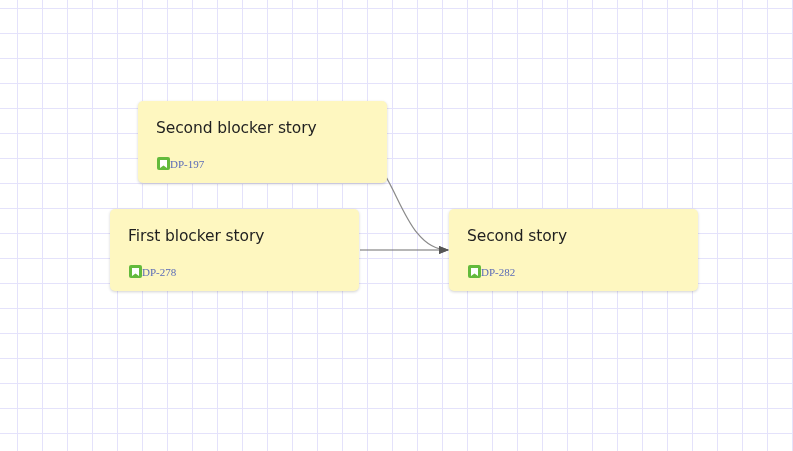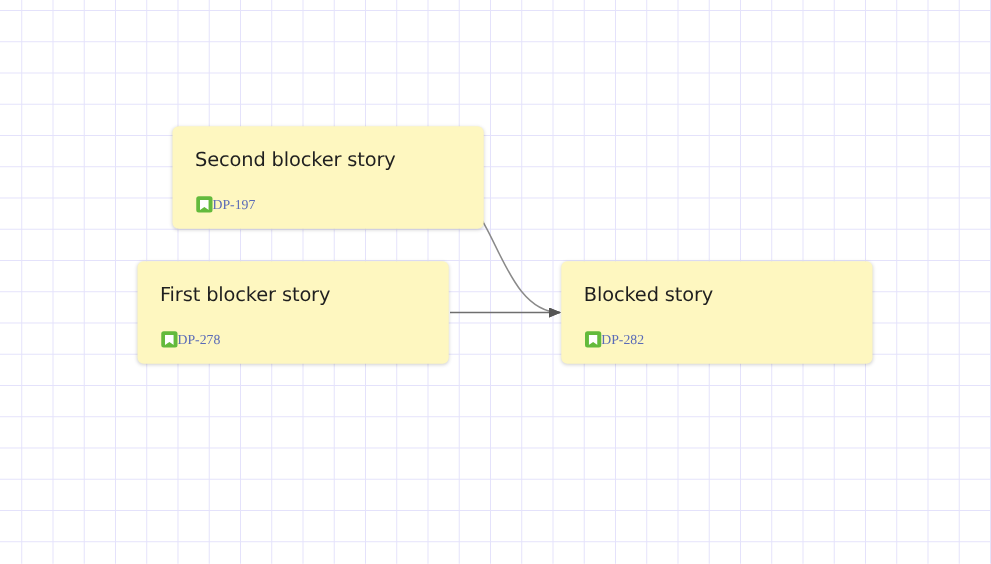--- a/index.html
+++ b/index.html
@@ -62,21 +62,21 @@
       <span class="story-icon">
         <svg width="7" height="8" viewBox="0 0 7 8">
             <path d="M0,0 H7 V8 L3.5,5.5 L0,8 Z" fill="#ffffff"></path>
           </svg>
       </span>
       <span class="key-text">DP-278</span>
     </div>
   </div>
 
   <div class="card" style="left:449px; top:209px;">
-    <div class="card-title">Blocked story</div>
+    <div class="card-title">Second story</div>
     <div class="card-key">
       <span class="story-icon">
         <svg width="7" height="8" viewBox="0 0 7 8">
             <path d="M0,0 H7 V8 L3.5,5.5 L0,8 Z" fill="#ffffff"></path>
           </svg>
       </span>
       <span class="key-text">DP-282</span>
     </div>
   </div>
 

